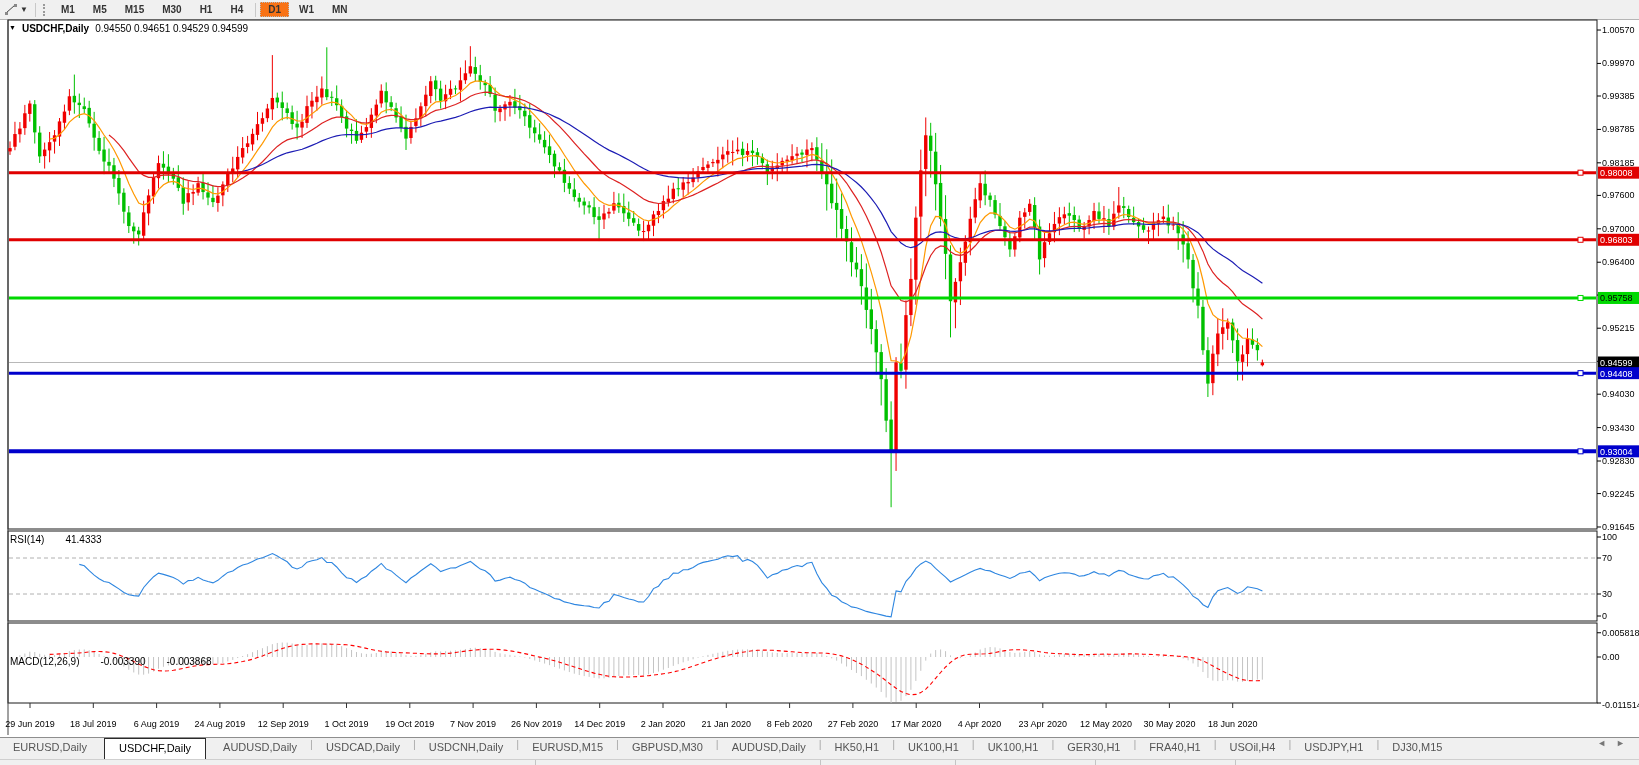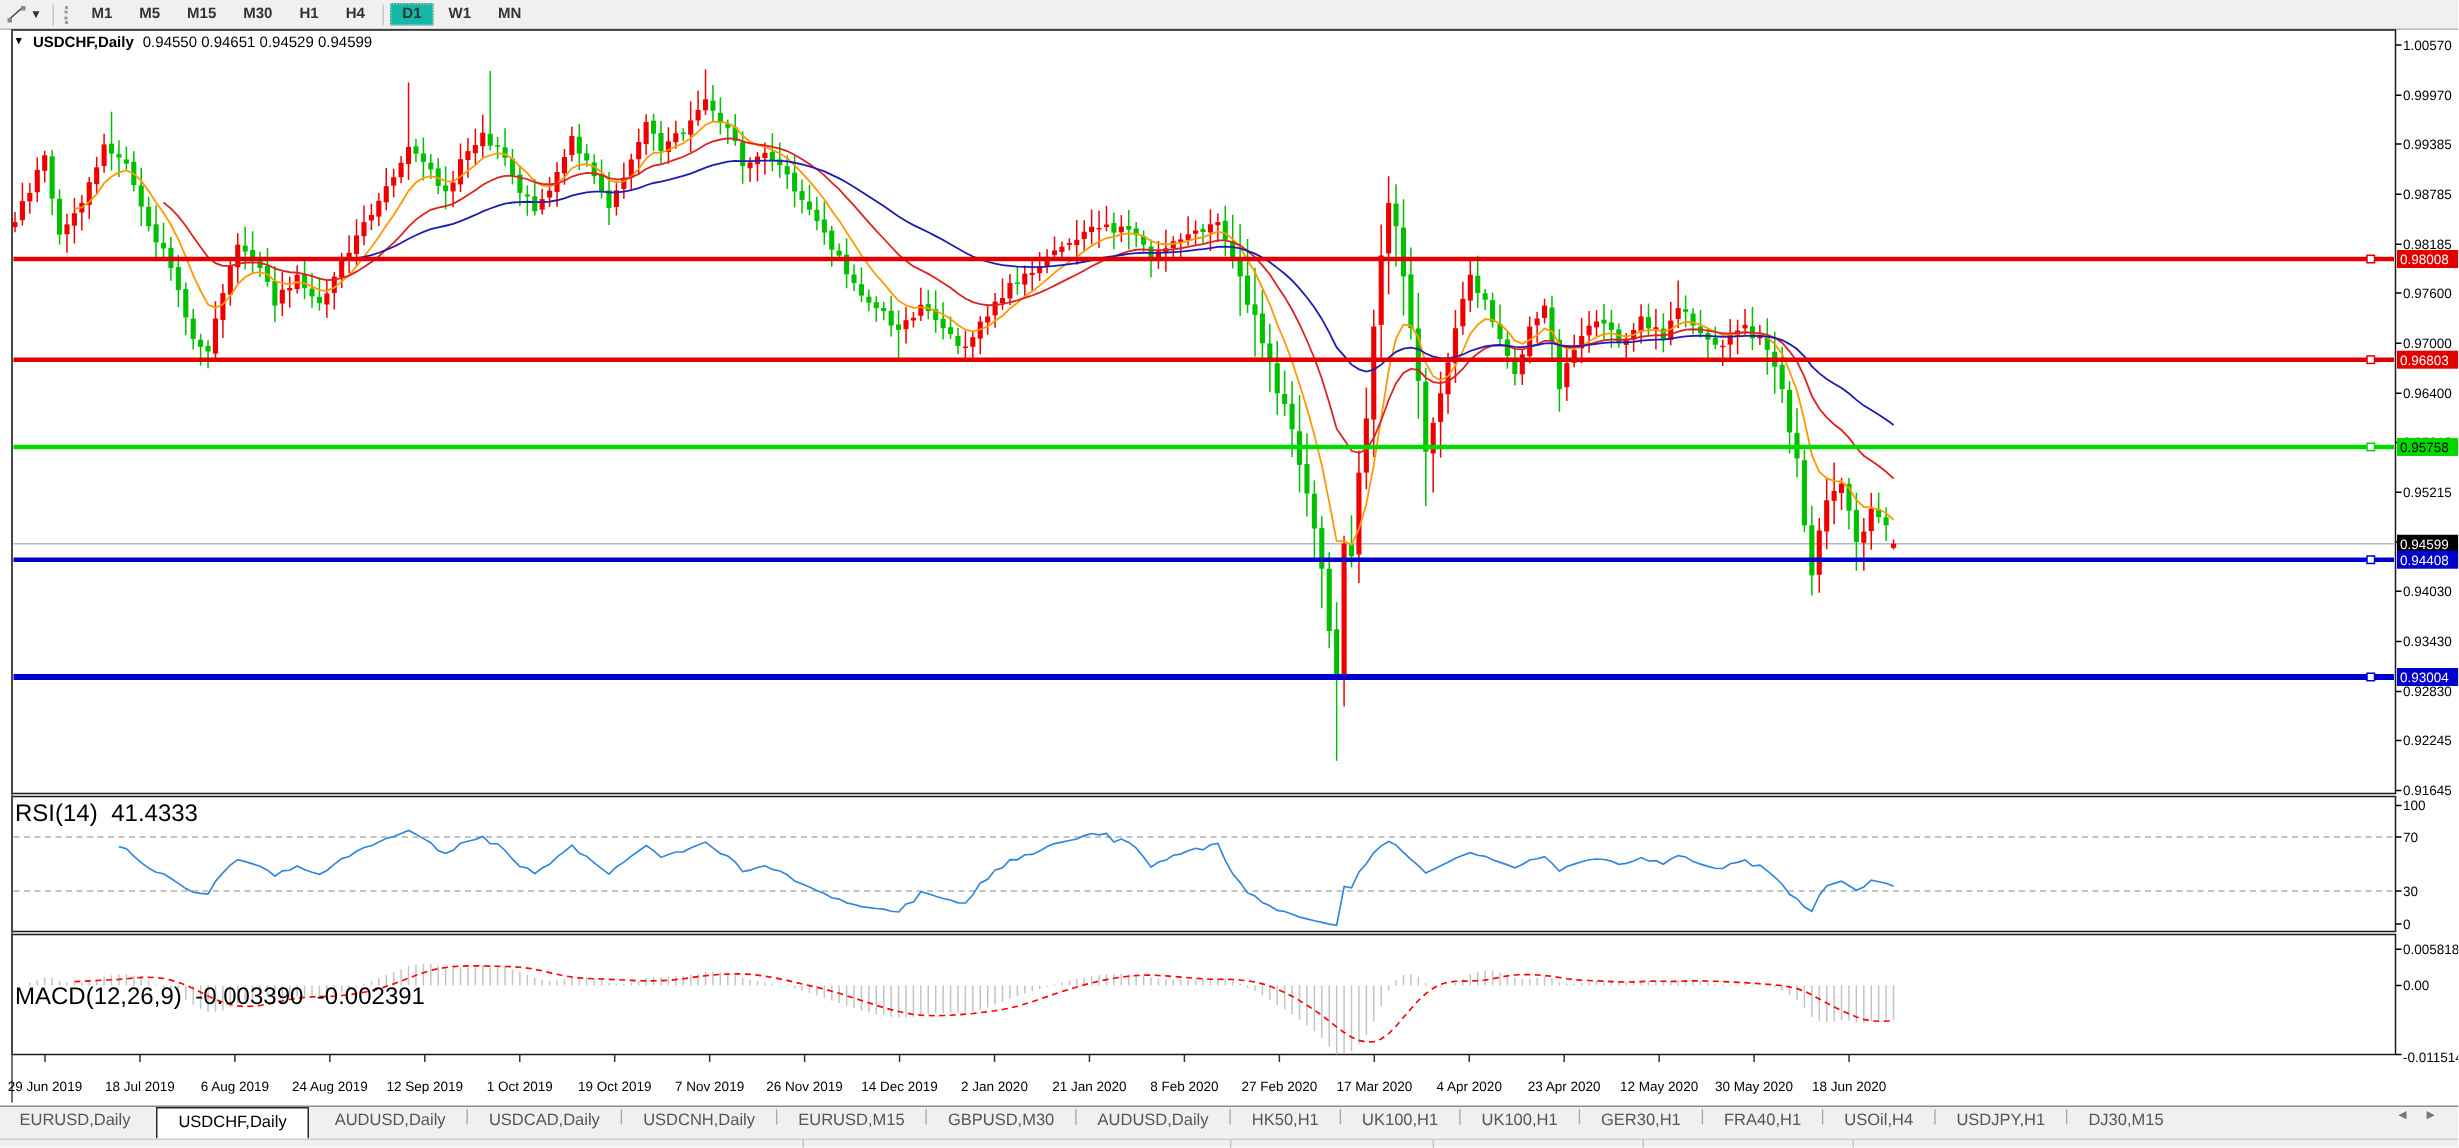--- a/index.html
+++ b/index.html
@@ -7,27 +7,27 @@
   #app{position:relative;width:1639px;height:765px;background:#fff;}
   
   #toolbar{position:absolute;left:0;top:0;width:1639px;height:19px;background:#f0f0f0;
     border-bottom:1px solid #b5b5b5;display:flex;align-items:center;font-size:10px;color:#222;}
   .tool-group{display:flex;align-items:center;padding:0 4px;height:100%;}
   .tool-icon{width:14px;height:13px;display:inline-block;}
   .caret{font-size:8px;color:#333;margin-left:2px;}
   .tb-sep{width:1px;height:14px;background:#c8c8c8;margin:0 3px;}
   .tb-grip{width:3px;height:12px;border-left:2px dotted #9a9a9a;margin:0 4px;}
   .tf-btn{padding:1px 7px;margin:0 1px;color:#333;cursor:default;border:1px solid transparent;font-weight:bold;}
-  .tf-btn.active{background:#14b8a6;border:1px dotted #b9b9b9;}
+  .tf-btn.active{background:#f97316;border:1px dotted #b9b9b9;}
   
   #chartsvg{position:absolute;left:0;top:0;}
   
   #chart-header{position:absolute;left:9px;top:23px;font-size:10px;color:#000;display:flex;gap:6px;align-items:center;}
   #chart-header .tri{font-size:7px;position:relative;top:-1px;}
-  .panel-label{position:absolute;left:10px;font-size:16px;color:#000;display:flex;gap:9px;}
+  .panel-label{position:absolute;left:10px;font-size:10px;color:#000;display:flex;gap:21px;}
   
   #tabbar{position:absolute;left:0;top:737px;width:1639px;height:22px;background:#f0f0f0;
     border-top:1px solid #8e8e8e;display:flex;align-items:flex-start;font-size:11px;color:#555;}
   .tab{padding:3px 13px 4px 13px;white-space:nowrap;cursor:default;}
   .tab.active{background:#ffffff;border:1px solid #2a2a2a;border-bottom:none;color:#000;padding:3px 14px 5px 14px;}
   .tab-sep{color:#aaa;padding:0 0 4px 0;}
   #tab-nav{margin-left:auto;display:flex;gap:10px;padding:0 14px 5px 0;color:#777;font-size:9px;}
   
   #statusbar{position:absolute;left:0;top:759px;width:1639px;height:6px;background:#f0f0f0;border-top:1px solid #cfcfcf;}
   .status-div{position:absolute;top:0;width:1px;height:6px;background:#c4c4c4;}
@@ -976,21 +976,21 @@
     <span style="font-weight:normal;">0.94550 0.94651 0.94529 0.94599</span>
   </div>
 
   <div class="panel-label" style="top:534px;">
     <span>RSI(14)</span>
     <span>41.4333</span>
   </div>
   <div class="panel-label" style="top:656px;">
     <span>MACD(12,26,9)</span>
     <span>-0.003390</span>
-    <span>-0.002391</span>
+    <span>-0.003868</span>
   </div>
 
   <div id="tabbar">
       <div class="tab">EURUSD,Daily</div>
       <div style="width: 4px;"></div>
       <div class="tab active">USDCHF,Daily</div>
       <div style="width: 4px;"></div>
       <div class="tab">AUDUSD,Daily</div>
       <div class="tab-sep">|</div>
       <div class="tab">USDCAD,Daily</div>

